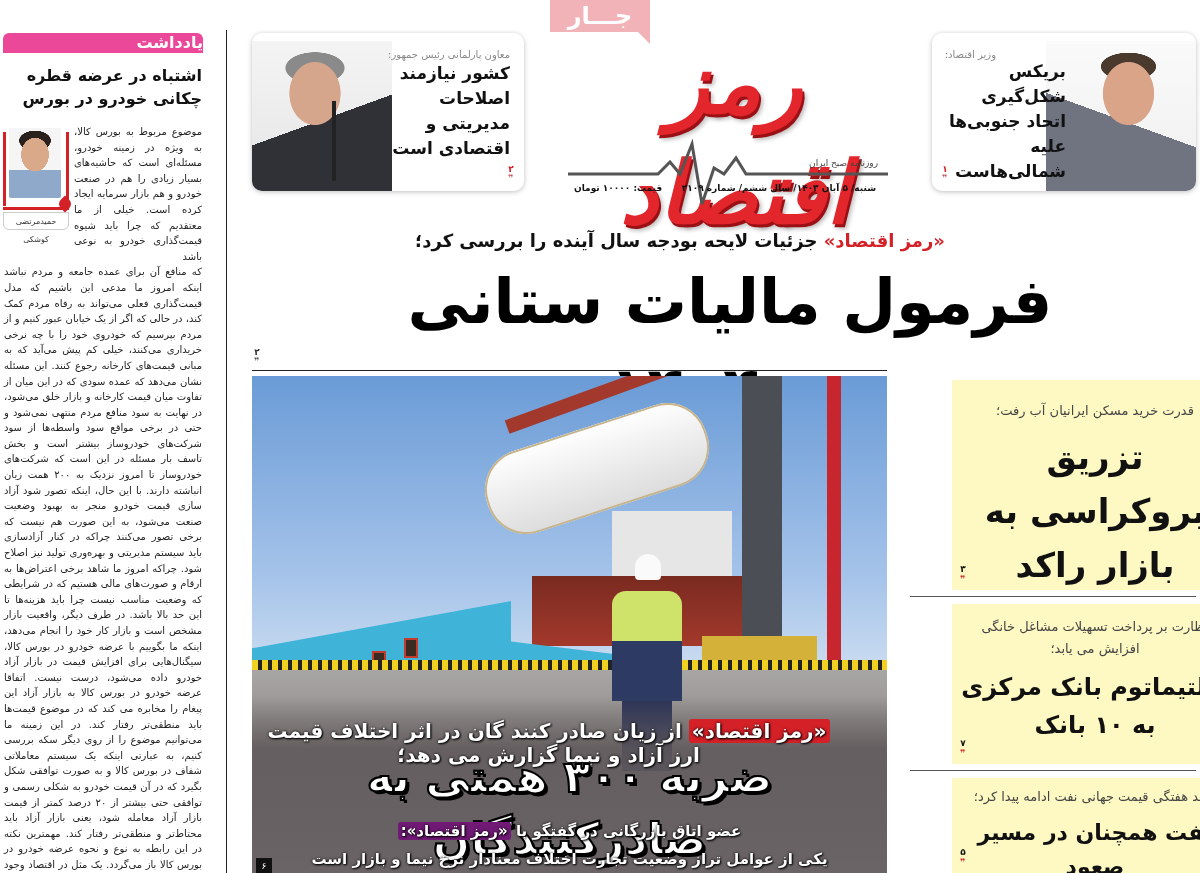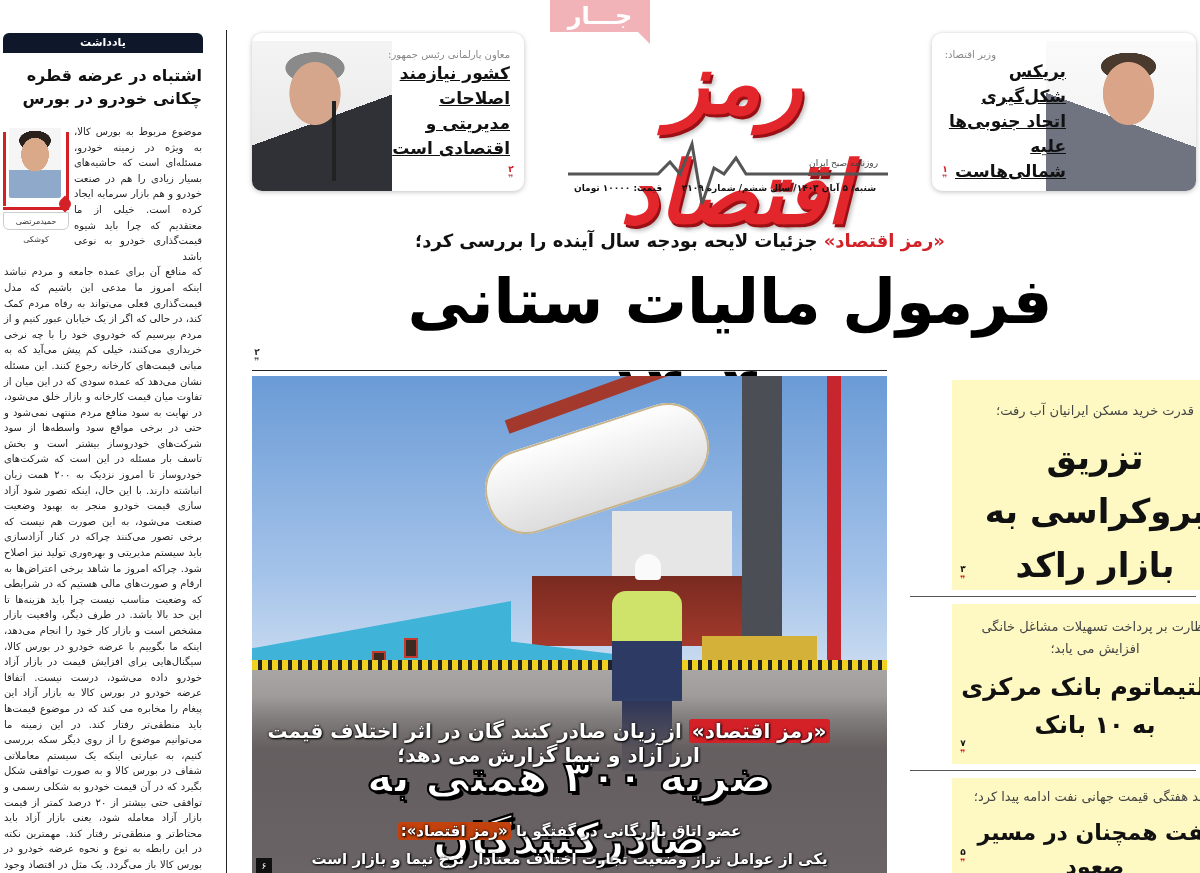--- a/index.html
+++ b/index.html
@@ -1,22 +1,22 @@
 <!DOCTYPE html>
 <html><head>
 <meta charset="utf-8">
 <style>
   * { margin:0; padding:0; box-sizing:border-box; }
   html, body { width:1200px; height:873px; overflow:hidden; background:#ffffff; }
   body { font-family:"DejaVu Sans", sans-serif; color:#111; position:relative; direction:rtl; }
 
   
   .opinion { position:absolute; left:0; top:0; width:206px; height:873px; direction:rtl; }
-  .opinion-banner { position:absolute; left:3px; top:33px; width:200px; height:20px; background:#0f172a;
-    border-radius:6px 6px 0 0; color:#fff; font-weight:bold; font-size:11px; text-align:center; line-height:20px; }
+  .opinion-banner { position:absolute; left:3px; top:33px; width:200px; height:20px; background:#ec4899;
+    border-radius:6px 6px 0 0; color:#fff; font-weight:bold; font-size:16px; text-align:right; line-height:20px; }
   .opinion-title { position:absolute; left:4px; top:64px; width:198px; text-align:right;
     font-family:"DejaVu Sans", sans-serif; font-weight:bold; font-size:16px; line-height:23px; color:#111; }
   .author-box { position:absolute; left:3px; top:128px; width:66px; height:100px; }
   .author-frame { position:absolute; left:0; top:4px; width:66px; height:74px; border:3px solid #d42027; border-top:none; border-bottom:none; }
   .author-frame:after { content:""; position:absolute; left:-3px; bottom:-4px; width:66px; height:3px; background:#d42027; }
   .author-photo { position:absolute; left:6px; top:0; width:52px; height:70px; border-radius:2px;
     background:
       radial-gradient(ellipse 14px 17px at 50% 38%, #d9a98a 0 98%, transparent 100%),
       radial-gradient(ellipse 16px 10px at 50% 18%, #2b211c 0 98%, transparent 100%),
       linear-gradient(180deg, #f5f5f5 0 60%, #8ea9c9 60% 100%); }
@@ -39,21 +39,21 @@
   .pulse-svg { position:absolute; left:28px; top:138px; width:320px; height:68px; }
   .issue-line { position:absolute; right:24px; top:183px; font-size:9px; font-weight:bold; color:#111; }
   .price-line { position:absolute; left:34px; top:183px; font-size:9px; font-weight:bold; color:#111; }
 
   
   .teaser { position:absolute; top:33px; height:158px; border-radius:10px; background:#fff;
     box-shadow: 0 1px 5px rgba(0,0,0,0.25); overflow:hidden; direction:rtl; }
   .teaser-left { left:252px; width:272px; }
   .teaser-right { left:932px; width:264px; }
   .teaser-kicker { position:absolute; top:8px; font-size:10px; color:#888;margin-top:8px; }
-  .teaser-head { position:absolute; font-weight:bold; font-size:17px; line-height:25px; color:#111; text-align:right;text-decoration:underline; }
+  .teaser-head { position:absolute; font-weight:bold; font-size:17px; line-height:25px; color:#111; text-align:right; }
   .teaser-left .teaser-kicker { right:14px; }
   .teaser-left .teaser-head { right:14px; top:28px; width:140px; }
   .teaser-right .teaser-kicker { right:200px; }
   .teaser-right .teaser-head { right:130px; top:26px; width:130px; font-size:17px; line-height:25px; left:8px; }
   .teaser-page { position:absolute; bottom:8px; font-size:9px; font-weight:bold; color:#d42027; line-height:9px; text-align:center; width:10px; }
   .teaser-page .q { display:block; color:#c8545a; font-size:9px; }
   .teaser-left .teaser-page { right:8px; }
   .teaser-right .teaser-page { left:8px; }
   .person { position:absolute; bottom:0; }
   .person-1 { left:0; width:140px; height:150px;
@@ -101,21 +101,21 @@
   .worker-head { position:absolute; left:383px; top:178px; width:26px; height:26px; border-radius:50% 50% 4px 4px; background:#fafafa; }
   .worker-legs { position:absolute; left:370px; top:325px; width:50px; height:70px; background:#2a3358; }
   .overlay-gradient { position:absolute; left:0; top:320px; width:100%; height:177px; background:linear-gradient(180deg, rgba(95,88,90,0) 0%, rgba(95,88,90,0.85) 30%, #6b6467 100%); }
 
   .feature-kicker { position:absolute; left:0; top:343px; width:593px; text-align:center; color:#fff; font-weight:bold; font-size:20px;
     text-shadow: 0 0 3px #000, 1px 1px 2px #000; }
   .feature-kicker .brand { background:#d42027; padding:0 3px; border-radius:3px; }
   .feature-title { position:absolute; left:0; top:370px; width:635px; text-align:center; color:#fff; font-weight:900; font-size:44px; line-height:62px;
     -webkit-text-stroke: 2px #000; text-shadow: 3px 3px 0 #000, -1px -1px 0 #000; letter-spacing:-1px; }
   .feature-sub { position:absolute; left:0; top:446px; width:635px; text-align:center; color:#fff; font-weight:bold; font-size:15px; text-shadow:0 0 3px #000, 1px 1px 2px #000; }
-  .feature-sub .brand { background:#c2410c; padding:0 3px; border-radius:3px; }
+  .feature-sub .brand { background:#701a75; padding:0 3px; border-radius:3px; }
   .feature-sub2 { position:absolute; left:0; top:474px; width:635px; text-align:center; color:#fff; font-weight:bold; font-size:15px; text-shadow:0 0 3px #000, 1px 1px 2px #000; }
   .feature-page { position:absolute; left:4px; top:482px; width:16px; height:16px; background:#111; color:#fff; font-size:9px; text-align:center; line-height:16px; }
 
   
   .side-story { position:absolute; left:952px; width:286px; background:#fef9c3; direction:rtl; }
   .side-1 { top:380px; height:210px; }
   .side-2 { top:604px; height:160px; }
   .side-3 { top:778px; height:95px; }
   .side-kicker { position:absolute; left:8px; right:8px; text-align:center; font-size:13px; color:#444; line-height:22px; }
   .side-head { position:absolute; left:6px; right:6px; text-align:center; font-weight:900; color:#111; }

